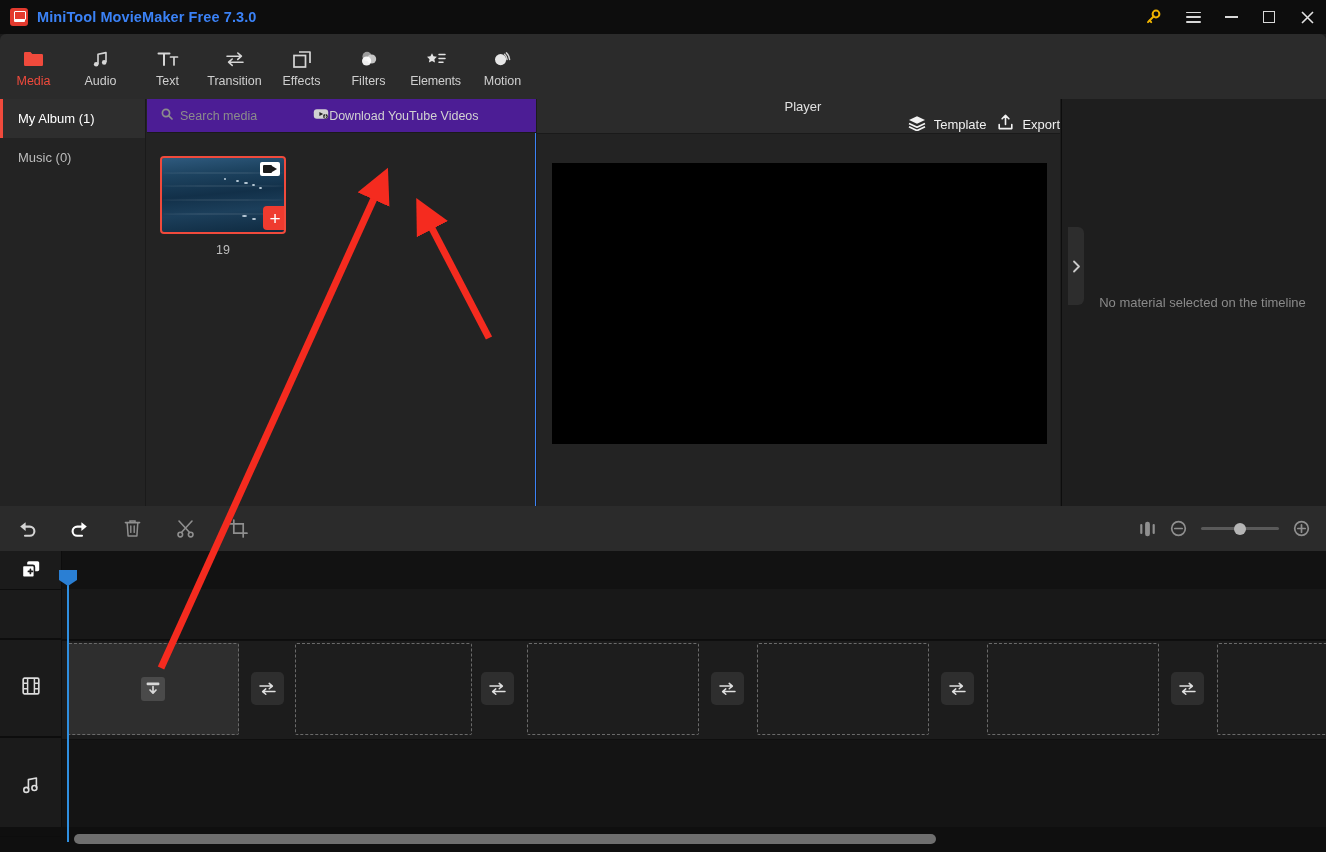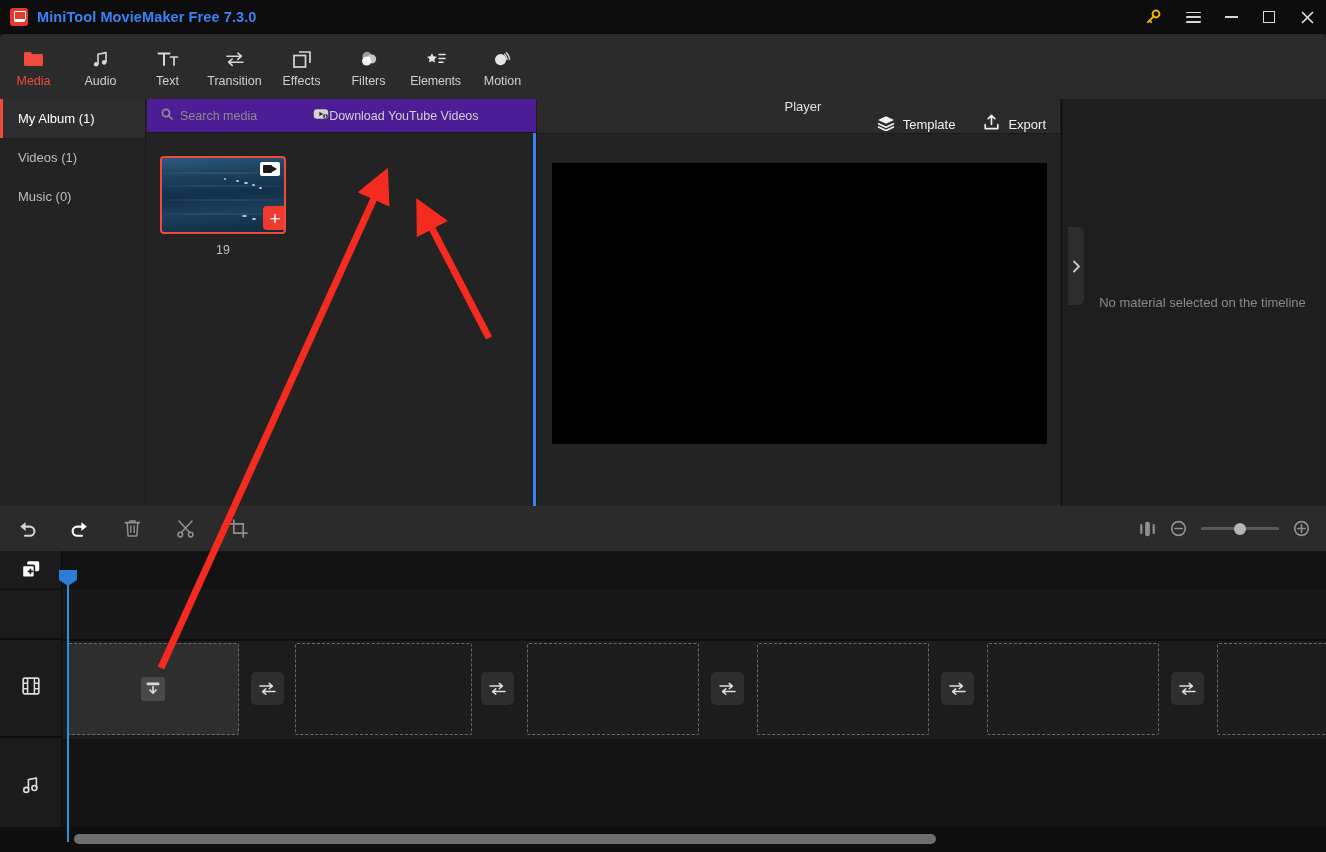--- a/index.html
+++ b/index.html
@@ -56,21 +56,21 @@
     color: #cfcfcf; font-size: 12.5px; cursor: pointer; padding-top: 4px;
   }
   .tool.active { color: #f04a3c; }
   .tool .ic { height: 20px; display: flex; align-items: center; justify-content: center; }
   .tool .lbl { line-height: 1; }
   .tool.elements .lbl { letter-spacing: -0.2px; }
 
   
   .mediapanel {
     position: absolute; left: 0; top: 99px; width: 536px; height: 407px;
-    background: #232323; border-right: 3px solid #3b82f6; padding-left: 44px;
+    background: #232323; border-right: 1px solid #3b82f6; padding-left: 44px;
   }
   .albumlist {
     position: absolute; left: 0; top: 0; width: 146px; height: 407px;
     background: #232323; border-right: 1px solid #1a1a1a;
   }
   .album {
     height: 39px; display: flex; align-items: center; padding-left: 18px;
     font-size: 13px; color: #bdbdbd; position: relative; cursor: pointer;
   }
   .album.active { background: #2e2e2e; color: #ffffff; }
@@ -135,21 +135,21 @@
   
   .playerpanel {
     position: absolute; left: 537px; top: 99px; width: 523px; height: 407px;
     background: #232323;
   }
   .playerhead {
     height: 35px; display: flex; align-items: center;
     border-bottom: 1px solid #1a1a1a; background: #2b2b2b; flex-direction: column;
   }
   .playerhead .ttl { margin-left: 9px; font-size: 13px; color: #e0e0e0; }
-  .ph-actions { margin-left: auto; display: flex; gap: 28px; padding-right: 14px; }
+  .ph-actions { margin-left: auto; display: flex; gap: 11px; }
   .ph-act { display: flex; align-items: center; gap: 8px; font-size: 13px; color: #f0f0f0; cursor: pointer; }
   .stage {
     position: absolute; left: 15px; top: 64px; width: 495px; height: 281px; background: #000;
   }
   .seekrow {
     position: absolute; left: 0; top: 434px; width: 523px; height: 30px;
     display: flex; align-items: center; padding: 0 14px;
   }
   .seekbar {
     flex: 1; height: 3px; background: #4e4e4e; border-radius: 2px; position: relative;
@@ -398,23 +398,20 @@
           </svg>
       </span>
       <span class="lbl">Motion</span>
     </div>
   </div>
 
   <div class="mediapanel">
     <div class="albumlist">
       <div class="album active">
         <span>My Album (1)</span>
-      </div>
-      <div class="album">
-        <span>Videos (1)</span>
       </div>
       <div class="album">
         <span>Music (0)</span>
       </div>
     </div>
 
     <div class="mediamain">
       <div class="mediabar">
         <div class="searchbox">
           <span>

